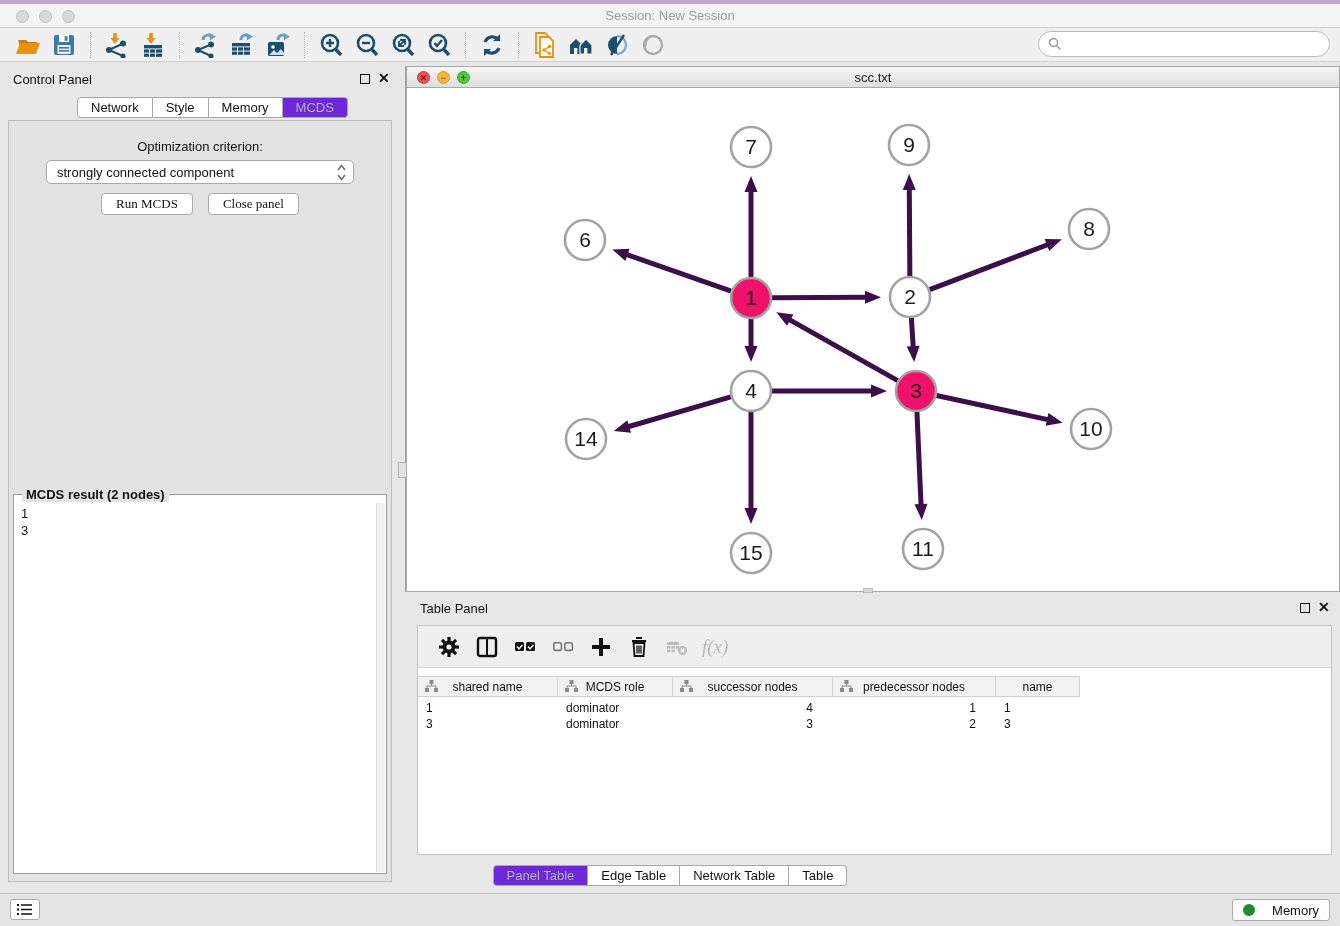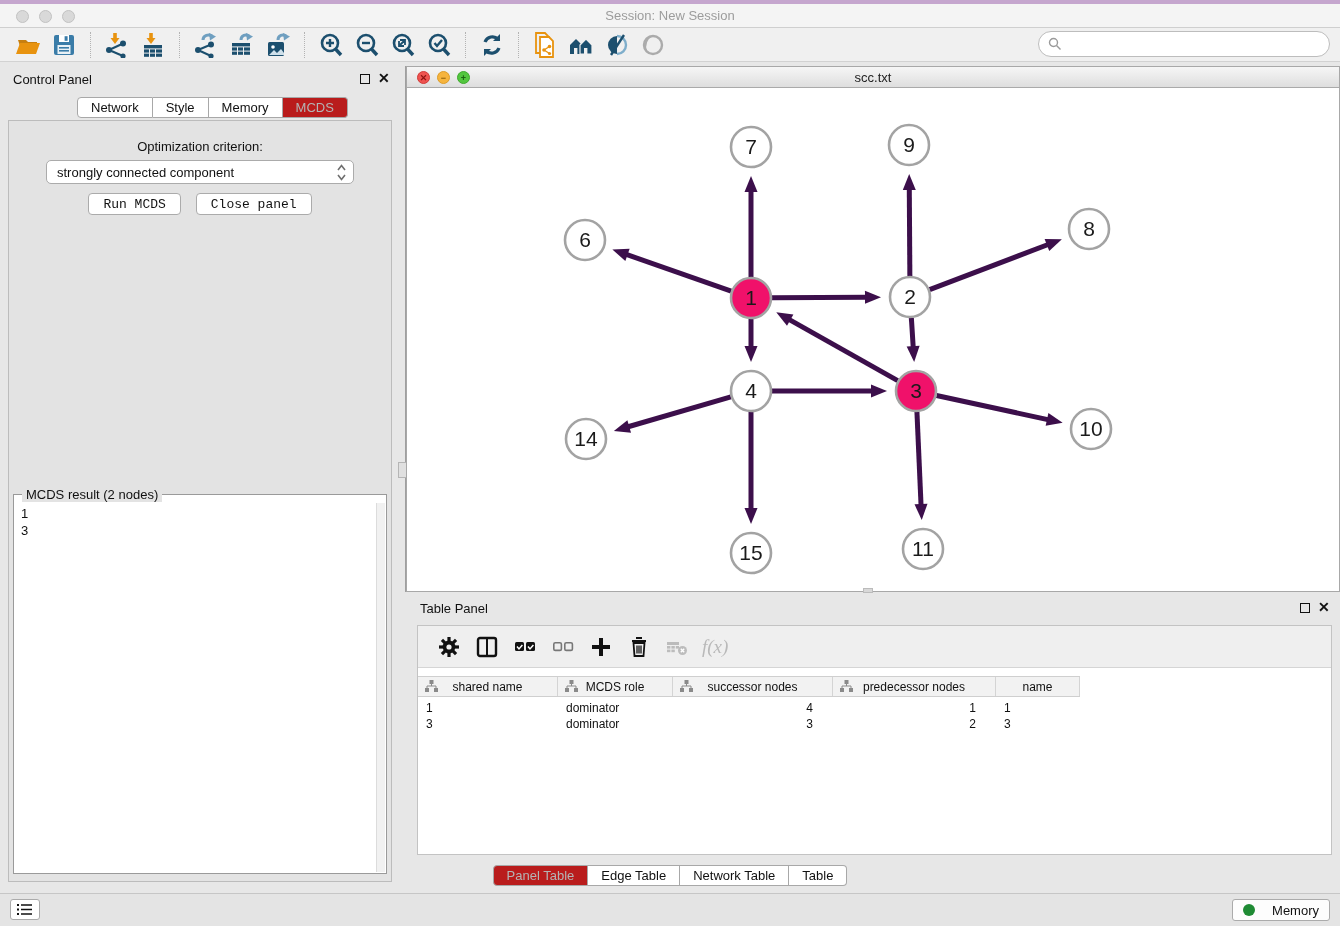--- a/index.html
+++ b/index.html
@@ -24,30 +24,30 @@
   
   .cp-head { position:absolute; left:0; top:66px; width:400px; height:26px; }
   .panel-title { position:absolute; left:13px; top:6px; font-size:13px; color:#111; }
   .float-ic { position:absolute; width:10px; height:10px; border:1.6px solid #111; top:8px; }
   .close-ic { position:absolute; top:4px; font-size:14px; font-weight:bold; color:#111; }
   .seg-tabs { position:absolute; display:flex; }
   .cp-tabs { left:77px; top:97px; }
   .seg { height:21px; background:#fff; border:1px solid #a8a8a8; border-left:none; font-size:13px; color:#111; padding:0 13px; font-family:"Liberation Sans",sans-serif; cursor:default; }
   .seg:first-child { border-left:1px solid #a8a8a8; border-radius:4px 0 0 4px; }
   .seg:last-child { border-radius:0 4px 4px 0; }
-  .seg.active { background:#b91c1c; color:#b4b4b4; }
+  .seg.active { background:#6d28d9; color:#b4b4b4; }
   .cp-body { position:absolute; left:8px; top:120px; width:384px; height:762px; background:#e3e3e3; border:1px solid #bcbcbc; }
   .opt-label { position:absolute; left:0; width:100%; top:18px; text-align:center; font-size:13px; color:#111; }
   .dropdown { position:absolute; left:37px; top:39px; width:308px; height:24px; background:#fff; border:1px solid #ababab; border-radius:5px; display:flex; align-items:center; font-size:13px; padding-left:10px; color:#111; }
   .dd-stepper { position:absolute; right:7px; top:3px; display:flex; flex-direction:column; gap:1px; }
   .dd-stepper svg { width:9px; height:8px; }
   .cp-btn-row { position:absolute; left:0; top:72px; width:100%; display:flex; justify-content:center; gap:15px; }
-  .push-btn { height:22px; background:#fff; border:1px solid #ababab; border-radius:4px; font-size:13px; padding:0 14px; color:#111; font-family:Liberation Mono, monospace; }
+  .push-btn { height:22px; background:#fff; border:1px solid #ababab; border-radius:4px; font-size:13px; padding:0 14px; color:#111; font-family:Liberation Serif, serif; }
   .result-box { position:absolute; left:4px; top:373px; width:374px; height:380px; border:1px solid #9a9a9a; background:#fff; }
-  .result-legend { position:absolute; left:8px; top:-8px; background:#e3e3e3; padding:0 4px; font-size:13px; color:#111; }
+  .result-legend { position:absolute; left:8px; top:-8px; background:#e3e3e3; padding:0 4px; font-size:13px; color:#111;font-weight:bold; }
   .result-area { position:absolute; left:1px; top:8px; right:10px; bottom:1px; background:#fff; font-size:13px; line-height:17px; padding:2px 6px; white-space:pre; color:#111; }
   .result-scroll { position:absolute; right:1px; top:8px; width:9px; bottom:1px; background:#f1f1f1; border-left:1px solid #dcdcdc; }
 
   .v-splitter { position:absolute; left:400px; top:66px; width:6px; height:526px; background:#e7e7e7; border-right:1px solid #9f9f9f; }
   .v-grip { position:absolute; left:398px; top:462px; width:10px; height:16px; background:#e0e0e0; border:1px solid #b5b5b5; }
 
   
   .net-win { position:absolute; left:406px; top:66px; width:934px; height:526px; border:1px solid #a8a8a8; background:#fff; }
   .net-titlebar { position:absolute; left:0; top:0; width:100%; height:21px; background:linear-gradient(#f6f6f6,#dedede); border-bottom:1px solid #aaa; }
   .nt-dot { position:absolute; top:4px; width:13px; height:13px; border-radius:50%; font-size:9px; font-weight:bold; text-align:center; line-height:12px; }

